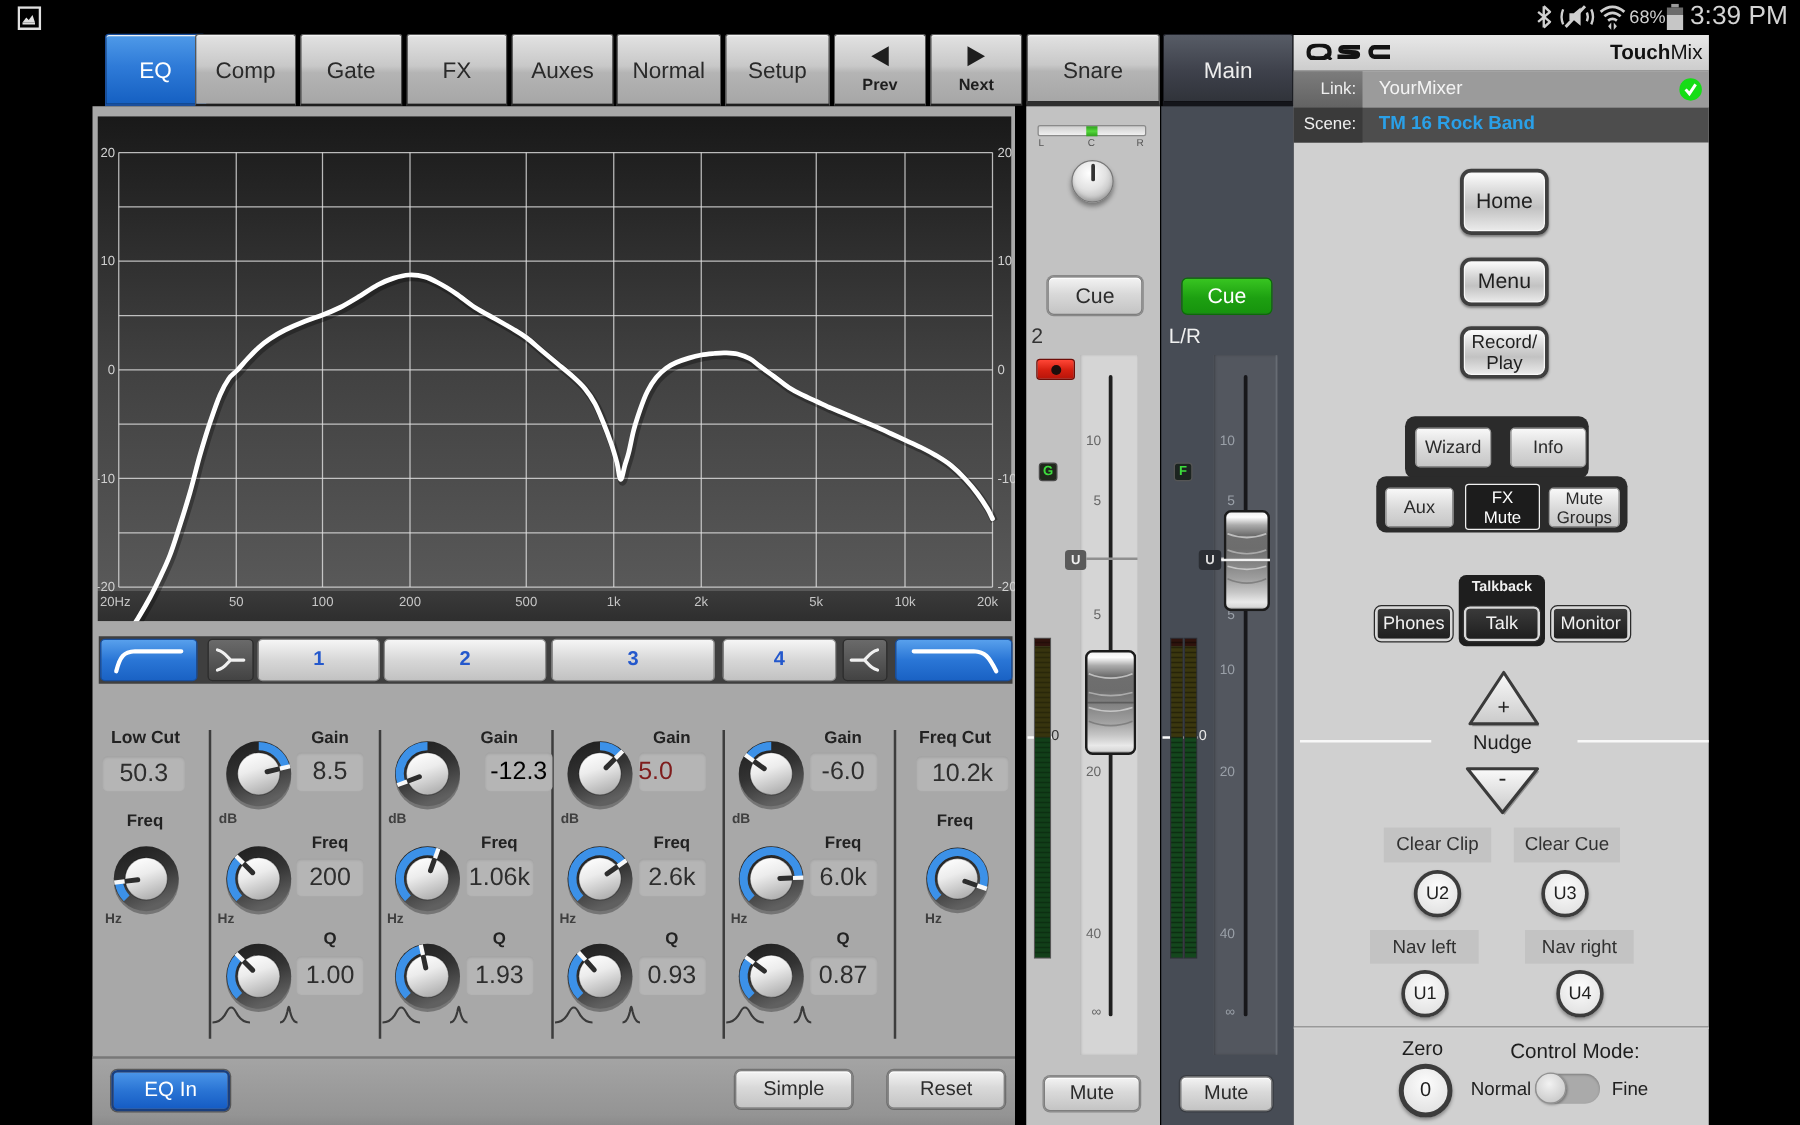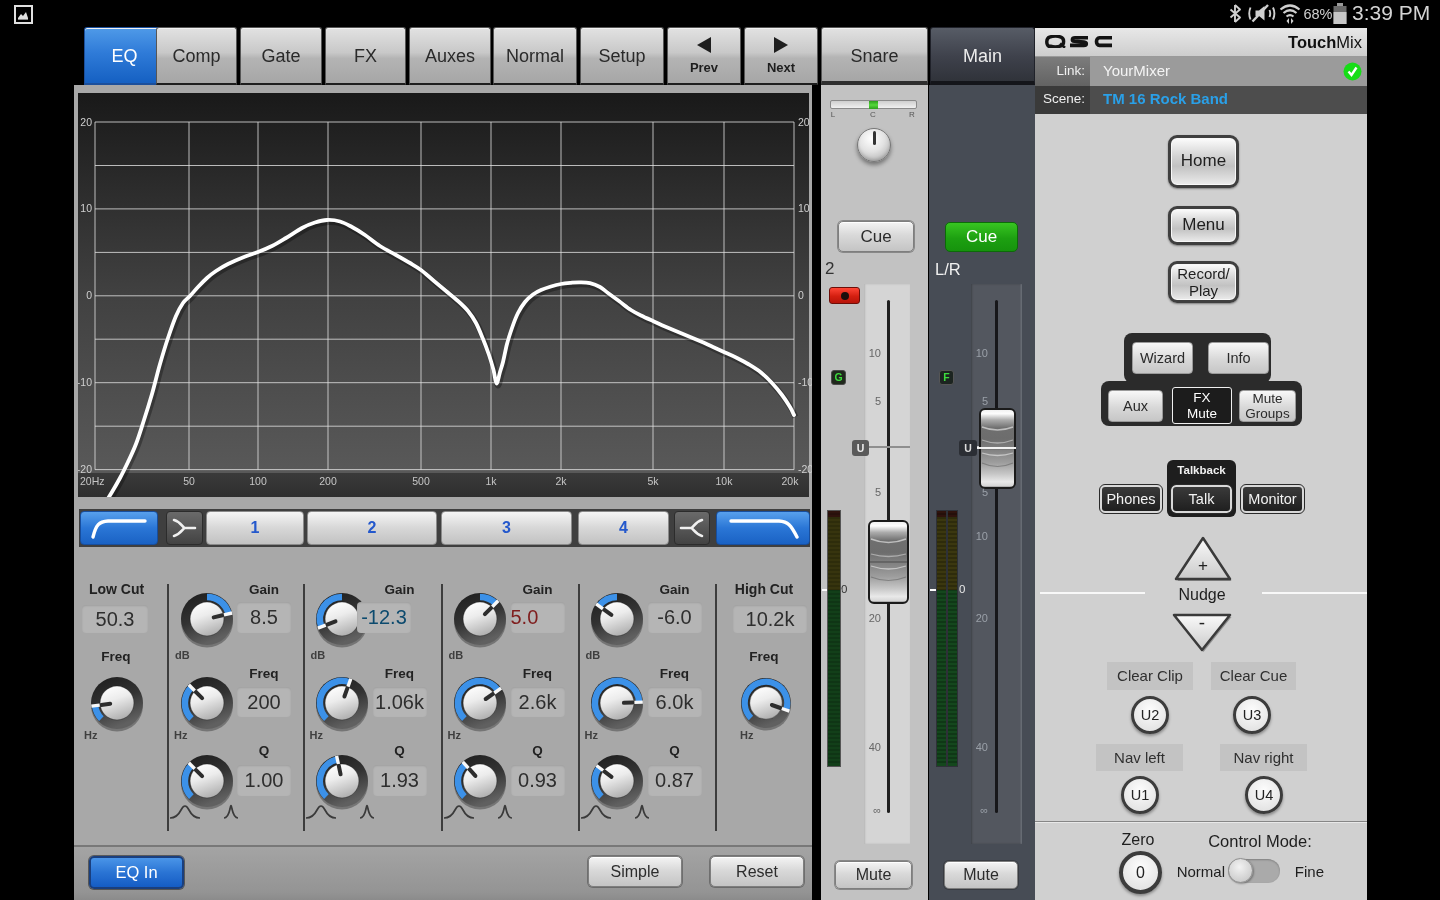--- a/index.html
+++ b/index.html
@@ -234,21 +234,21 @@
         <stop offset="1" stop-color="#b0b0b0"></stop>
       </linearGradient>
 </defs>
 <circle cx="30" cy="32.5" r="26" fill="rgba(0,0,0,0.3)"></circle>
 <circle cx="30" cy="30" r="26" fill="url(#rg5)"></circle>
 <path d="M9.33 37.81 A22.10 22.10 0 0 1 30.00 7.90" stroke="#3c91e8" stroke-width="6.5" fill="none"></path>
 <circle cx="30" cy="30" r="16.9" fill="url(#fg5)" stroke="rgba(0,0,0,0.3)" stroke-width="1"></circle>
 <line x1="23.5" y1="32.4" x2="15.1" y2="35.6" stroke="#2d2d2d" stroke-width="4" stroke-linecap="round"></line>
 <line x1="13.7" y1="36.2" x2="5.9" y2="39.1" stroke="#f8f8f8" stroke-width="3.4"></line>
 </svg>
-<div style="position:absolute;left:357px;top:602px;width:54px;height:31px;background:#b5b5b5;border-radius:4px;text-align:center;line-height:31px;font-size:20px;color:#0c4a6e;box-shadow:inset 0 1px 2px rgba(0,0,0,0.12)">-12.3</div>
+<div style="position:absolute;left:388px;top:602px;width:54px;height:31px;background:#b5b5b5;border-radius:4px;text-align:center;line-height:31px;font-size:20px;color:#000000;box-shadow:inset 0 1px 2px rgba(0,0,0,0.12)">-12.3</div>
 <div style="position:absolute;left:310.5px;top:649px;width:30px;height:13px;font-size:11px;color:#3f3f3f;font-weight:bold;text-align:left;line-height:13px;">dB</div>
 <div style="position:absolute;left:370.5px;top:666px;width:58px;height:15px;font-size:13.5px;color:#222;font-weight:bold;text-align:center;line-height:15px;">Freq</div>
 <svg style="position:absolute;left:312.0px;top:672.5px" width="60" height="60" viewBox="0 0 60 60">
 <defs>
 <linearGradient id="rg6" x1="0" y1="0" x2="0.4" y2="1">
         <stop offset="0" stop-color="#1c1c1c"></stop>
         <stop offset="0.55" stop-color="#333"></stop>
         <stop offset="1" stop-color="#606060"></stop>
       </linearGradient>
 <linearGradient id="fg6" x1="0.2" y1="0" x2="0.55" y2="1">
@@ -435,21 +435,21 @@
 <line x1="24.5" y1="25.8" x2="17.3" y2="20.4" stroke="#2d2d2d" stroke-width="4" stroke-linecap="round"></line>
 <line x1="16.1" y1="19.5" x2="9.4" y2="14.5" stroke="#f8f8f8" stroke-width="3.4"></line>
 </svg>
 <div style="position:absolute;left:647.5px;top:765px;width:54px;height:31px;background:#b5b5b5;border-radius:4px;text-align:center;line-height:31px;font-size:20px;color:#2e2e2e;box-shadow:inset 0 1px 2px rgba(0,0,0,0.12)">0.87</div>
 <svg style="position:absolute;left:579.5px;top:802px" width="32" height="18" viewBox="0 0 32 18">
     <path d="M1 16 Q8 16 12 8 Q16 0 20 8 Q24 16 31 16" stroke="#3a3a3a" stroke-width="1.7" fill="none"></path>
   </svg>
 <svg style="position:absolute;left:633.5px;top:799px" width="16" height="21" viewBox="0 0 16 21">
     <path d="M1 19 Q5 19 7 10 Q8 3 9 10 Q11 19 15 19" stroke="#3a3a3a" stroke-width="1.7" fill="none"></path>
   </svg>
-<div style="position:absolute;left:716px;top:582px;width:96px;height:15px;font-size:14px;color:#222;font-weight:bold;text-align:center;line-height:15px;">High Cut</div>
+<div style="position:absolute;left:716px;top:582px;width:96px;height:15px;font-size:14px;color:#222;font-weight:bold;text-align:center;line-height:15px;">Freq Cut</div>
 <div style="position:absolute;left:733px;top:605px;width:74px;height:28px;background:#b5b5b5;border-radius:4px;text-align:center;line-height:28px;font-size:20px;color:#2e2e2e;box-shadow:inset 0 1px 2px rgba(0,0,0,0.12)">10.2k</div>
 <div style="position:absolute;left:722px;top:650px;width:84px;height:14px;font-size:13.5px;color:#222;font-weight:bold;text-align:center;line-height:14px;">Freq</div>
 <svg style="position:absolute;left:737.0px;top:673.5px" width="58" height="58" viewBox="0 0 58 58">
 <defs>
 <linearGradient id="rg14" x1="0" y1="0" x2="0.4" y2="1">
         <stop offset="0" stop-color="#1c1c1c"></stop>
         <stop offset="0.55" stop-color="#333"></stop>
         <stop offset="1" stop-color="#606060"></stop>
       </linearGradient>
 <linearGradient id="fg14" x1="0.2" y1="0" x2="0.55" y2="1">
@@ -842,12 +842,12 @@
 <div class="flat" style="left:1220px;top:744px;width:87px;height:27px;line-height:27px">Nav right</div>
 <div class="circ" style="left:1121px;top:776px;width:38px;height:38px;line-height:33px;font-size:14.5px">U1</div>
 <div class="circ" style="left:1245px;top:776px;width:38px;height:38px;line-height:33px;font-size:14.5px">U4</div>
 <div style="position:absolute;left:1035px;top:821px;width:332px;height:2px;background:#868686;border-bottom:1px solid #e8e8e8;"></div>
 <div style="position:absolute;left:1107px;top:831px;width:62px;height:17px;font-size:16px;color:#1e1e1e;font-weight:normal;text-align:center;line-height:17px;">Zero</div>
 <div class="circ" style="left:1119px;top:851px;width:43px;height:43px;border-width:4px;line-height:36px;font-size:16px">0</div>
 <div style="position:absolute;left:1180px;top:832px;width:160px;height:18px;font-size:16.5px;color:#1e1e1e;font-weight:normal;text-align:center;line-height:18px;">Control Mode:</div>
 <div style="position:absolute;left:1155px;top:863px;width:70px;height:17px;font-size:15px;color:#1e1e1e;font-weight:normal;text-align:right;line-height:17px;">Normal</div>
 <div style="position:absolute;left:1228px;top:859px;width:52px;height:24px;background:#aaaaaa;border-radius:12px;box-shadow:inset 0 1px 2px rgba(0,0,0,0.25);"></div>
 <div style="position:absolute;left:1228px;top:858px;width:25px;height:25px;background:radial-gradient(circle at 45% 35%,#f2f2f2,#cfcfcf 70%,#b8b8b8);border:1px solid #909090;border-radius:50%;box-shadow:1px 1px 2px rgba(0,0,0,0.3);"></div>
-<div style="position:absolute;left:1284px;top:863px;width:40px;height:17px;font-size:15px;color:#1e1e1e;font-weight:normal;text-align:right;line-height:17px;">Fine</div>
+<div style="position:absolute;left:1284px;top:863px;width:40px;height:17px;font-size:15px;color:#1e1e1e;font-weight:normal;text-align:center;line-height:17px;">Fine</div>
 </body></html>

